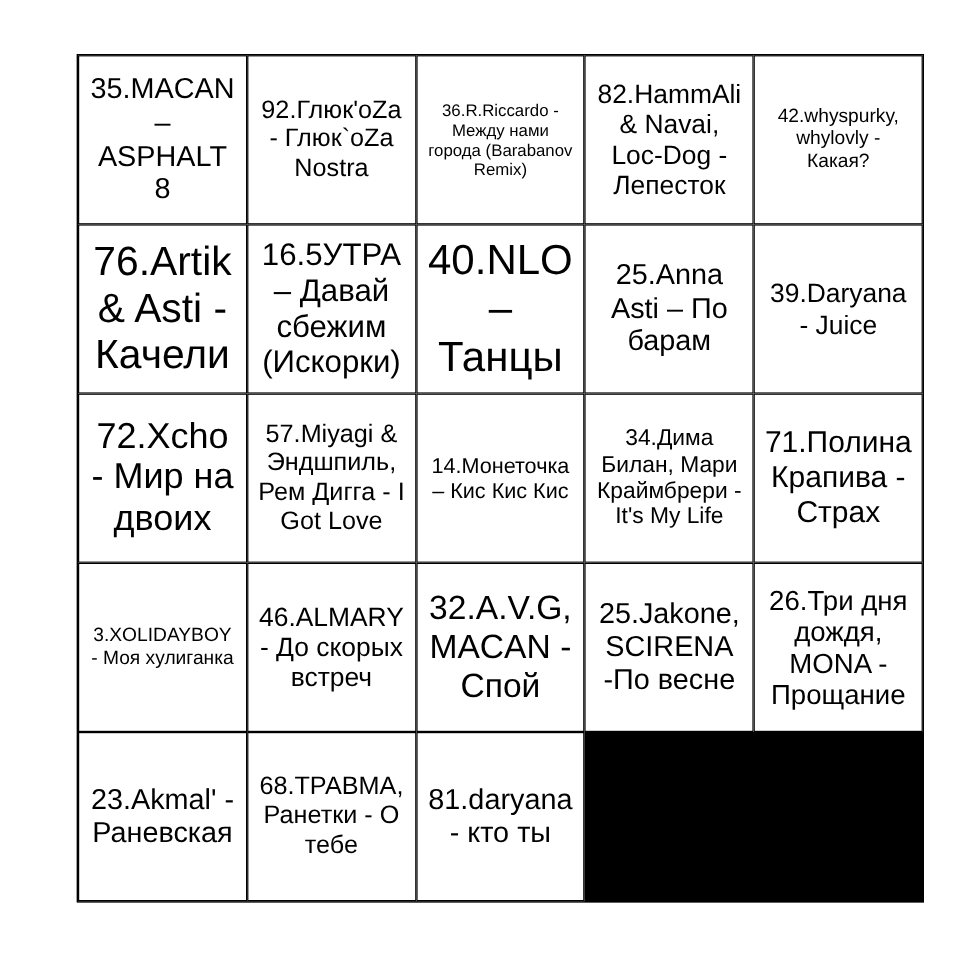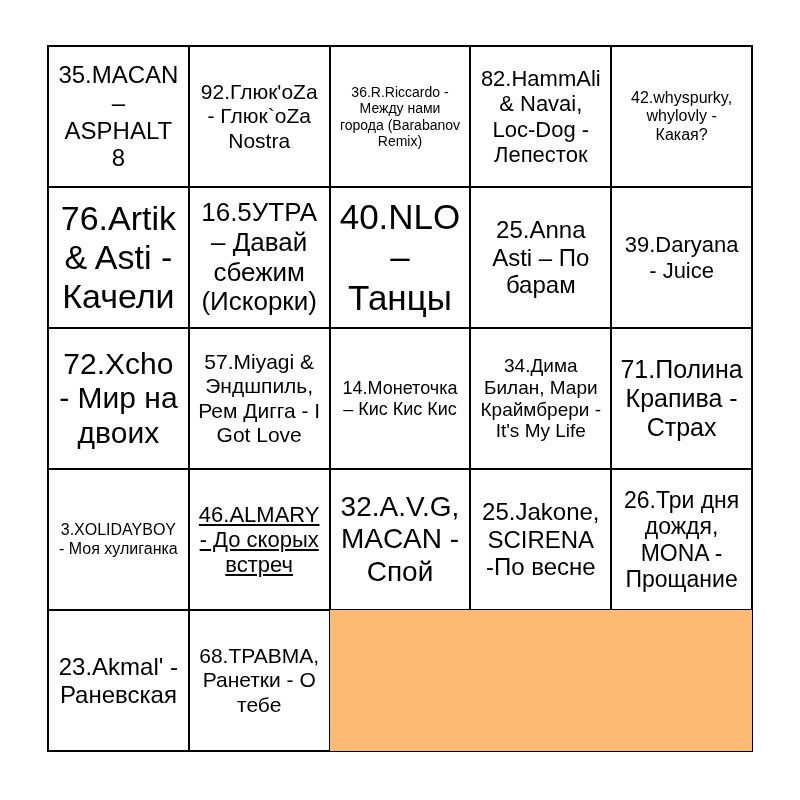--- a/index.html
+++ b/index.html
@@ -20,21 +20,22 @@
     height: 707px;
   }
   .grid {
     width: 100%;
     height: 100%;
     box-sizing: border-box;
     border: 1px solid #000000;
     display: grid;
     grid-template-columns: repeat(5, 1fr);
     grid-template-rows: repeat(5, 1fr);
-    background: #fdba74;
+    background: #000000;
+    margin-left: 17px;
   }
   .cell {
     box-sizing: border-box;
     border: 1px solid #000000;
     display: flex;
     align-items: center;
     justify-content: center;
     text-align: center;
     padding: 8px;
     overflow: hidden;
@@ -94,31 +95,34 @@
       <div class="cell">
         <span class="song" style="font-size: 19px;">34.Дима Билан, Мари Краймбрери - It's My Life</span>
       </div>
       <div class="cell">
         <span class="song" style="font-size: 25px;">71.Полина Крапива - Страх</span>
       </div>
       <div class="cell">
         <span class="song" style="font-size: 16px;">3.XOLIDAYBOY - Моя хулиганка</span>
       </div>
       <div class="cell">
-        <span class="song" style="font-size: 22px; text-decoration: underline;">46.ALMARY - До скорых встреч</span>
+        <span class="song" style="font-size: 22px;">46.ALMARY - До скорых встреч</span>
       </div>
       <div class="cell">
         <span class="song" style="font-size: 28px;">32.A.V.G, MACAN - Спой</span>
       </div>
       <div class="cell">
         <span class="song" style="font-size: 24px;">25.Jakone, SCIRENA -По весне</span>
       </div>
       <div class="cell">
         <span class="song" style="font-size: 23px;">26.Три дня дождя, MONA - Прощание</span>
       </div>
       <div class="cell">
         <span class="song" style="font-size: 24px;">23.Akmal' - Раневская</span>
       </div>
       <div class="cell">
         <span class="song" style="font-size: 21px; text-align: center;">68.ТРАВМА, Ранетки - О тебе</span>
       </div>
+      <div class="cell">
+        <span class="song" style="font-size: 24px;">81.daryana - кто ты</span>
+      </div>
     </div>
 </div>
 
 </body></html>

